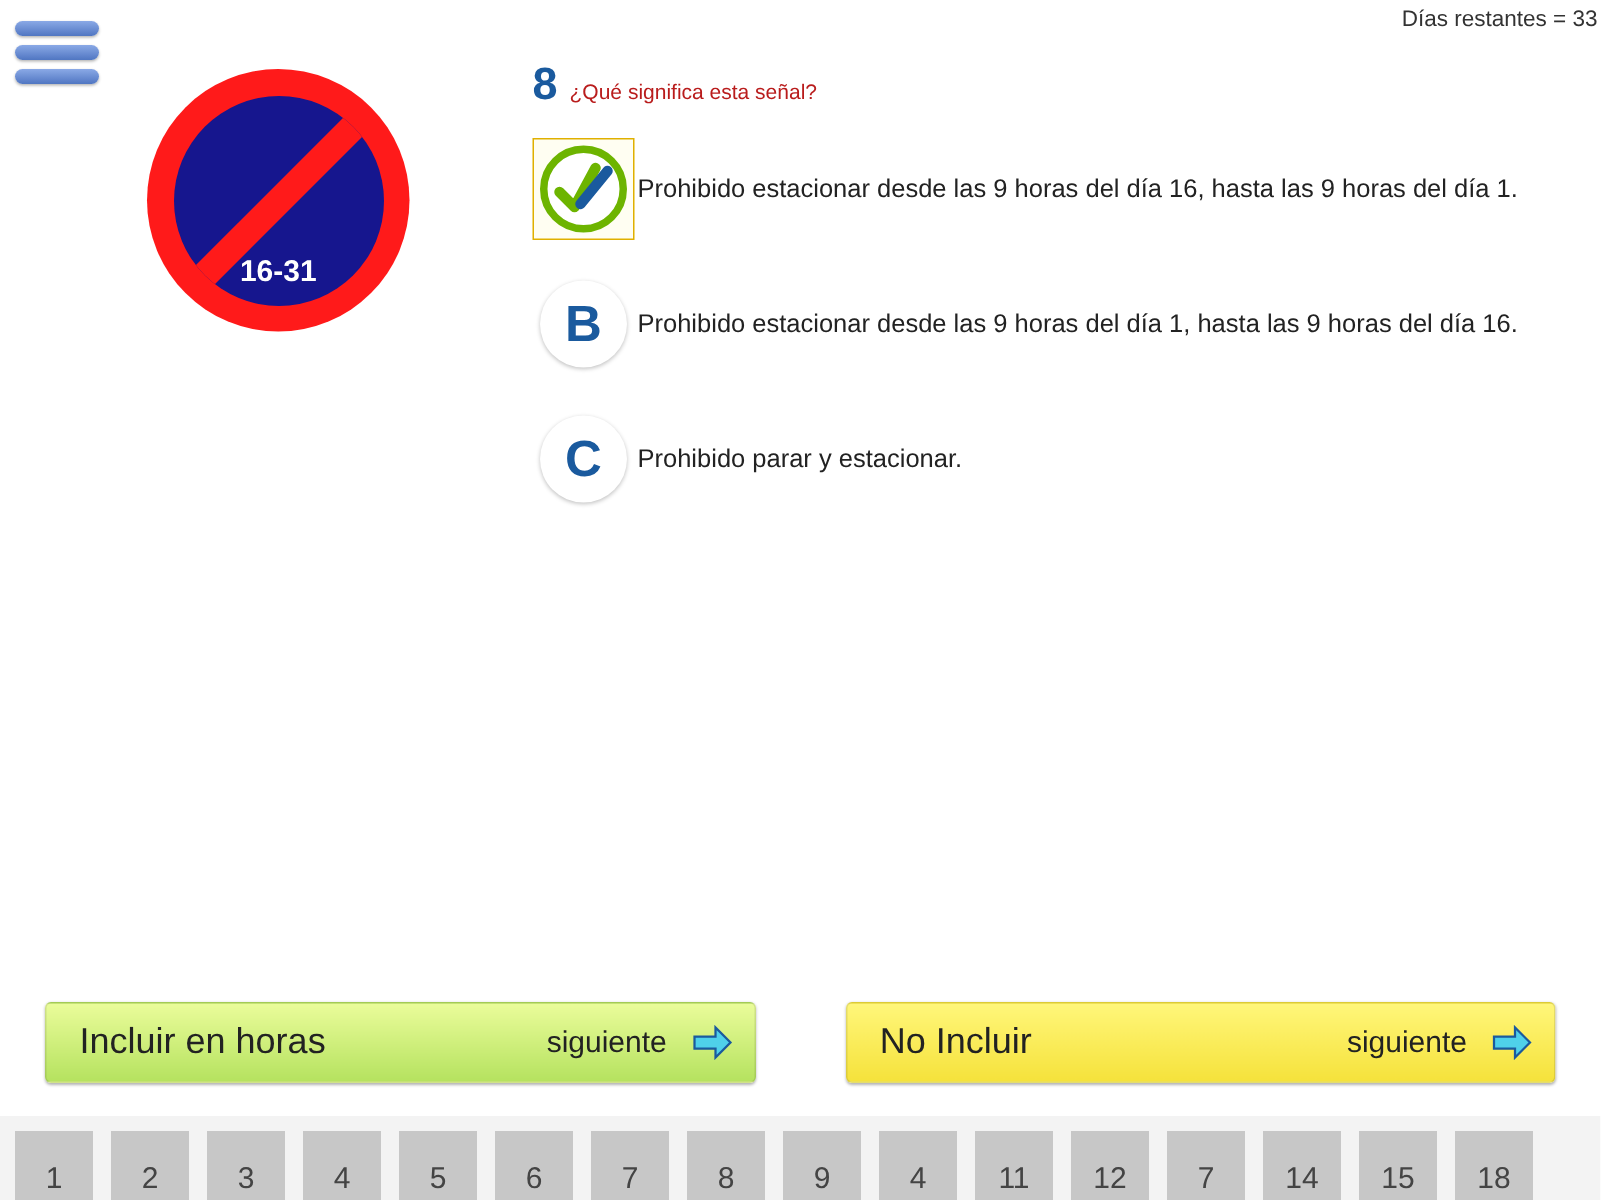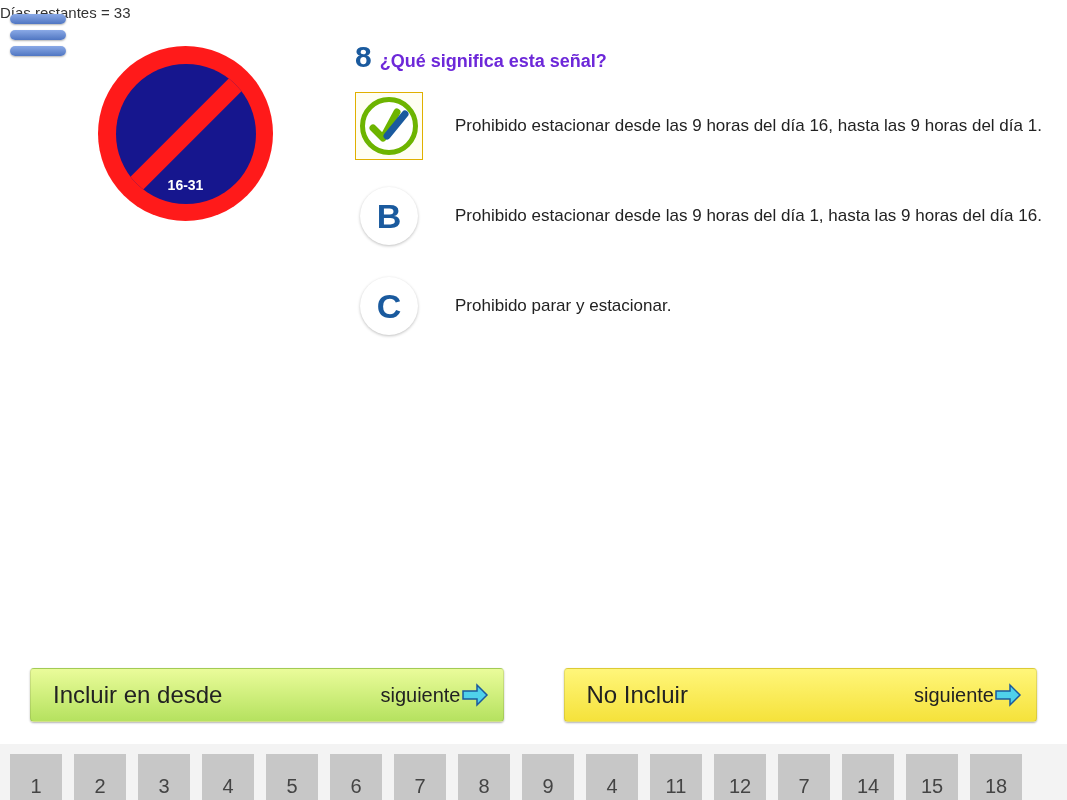--- a/index.html
+++ b/index.html
@@ -5,22 +5,22 @@
   * { box-sizing: border-box; margin: 0; padding: 0; }
   body {
     font-family: Arial, Helvetica, sans-serif;
     width: 1067px;
     height: 800px;
     background: #ffffff;
     position: relative;
     overflow: hidden;
   }
   .top-bar {
-    text-align: left;
-    padding: 4px 26px 0 0;
+    text-align: right;
+    padding: 4px 2px 0 0;
     font-size: 15px;
     color: #333;
   }
   .menu-icon {
     position: absolute;
     top: 14px;
     left: 10px;
     width: 56px;
     cursor: pointer;
   }
@@ -63,49 +63,49 @@
     left: 50%;
     transform: translate(-50%,-50%) rotate(-45deg);
   }
   .sign-text {
     position: absolute;
     bottom: 28px;
     width: 100%;
     text-align: center;
     color: #fff;
     font-weight: bold;
-    font-size: 14px;
+    font-size: 20px;
     font-family: Arial, sans-serif;
   }
   .question-area {
     position: absolute;
     top: 40px;
     left: 355px;
     right: 10px;
   }
   .question-line {
     display: flex;
     align-items: baseline;
     gap: 8px;
     margin-bottom: 18px;
   }
   .qnum {
     color: #1a5a9e;
     font-weight: bold;
     font-size: 30px;
   }
   .qtext {
-    font-weight: bold;
-    font-size: 18px;
-    color: #6d28d9;
+    font-weight: normal;
+    font-size: 14px;
+    color: #b91c1c;
   }
   .answer {
     display: flex;
     align-items: center;
-    gap: 32px;
+    gap: 2px;
     margin-bottom: 22px;
   }
   .badge {
     width: 68px;
     height: 68px;
     flex: 0 0 68px;
     display: flex;
     align-items: center;
     justify-content: center;
     position: relative;
@@ -169,21 +169,21 @@
   .action-btn.include {
     background: linear-gradient(#eafc9a,#b5e25f);
   }
   .action-btn.exclude {
     background: linear-gradient(#fff67a,#f5e23b);
   }
   .action-btn .primary { font-size: 24px; }
   .action-btn .secondary {
     display: flex;
     align-items: center;
-    gap: 0;
+    gap: 16px;
     font-size: 20px;
   }
   .pager {
     position: absolute;
     bottom: 0;
     left: 0;
     right: 0;
     height: 56px;
     background: #f3f3f3;
     display: flex;
@@ -256,21 +256,21 @@
   <div class="answer">
     <div class="badge">
       <div class="circle-letter">C</div>
     </div>
     <div class="answer-text">Prohibido parar y estacionar.</div>
   </div>
 </div>
 
 <div class="action-bar">
   <div class="action-btn include">
-    <span class="primary">Incluir en desde</span>
+    <span class="primary">Incluir en horas</span>
     <span class="secondary">
       <span>siguiente</span>
       <svg width="28" height="24" viewBox="0 0 28 24">
         <path d="M2 8 L16 8 L16 2 L26 12 L16 22 L16 16 L2 16 Z" fill="#4fd1ea" stroke="#1a5a9e" stroke-width="1.5"></path>
       </svg>
     </span>
   </div>
   <div class="action-btn exclude">
     <span class="primary">No Incluir</span>
     <span class="secondary">

